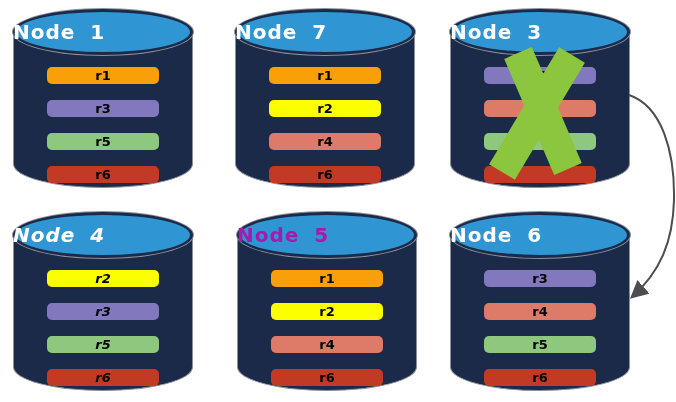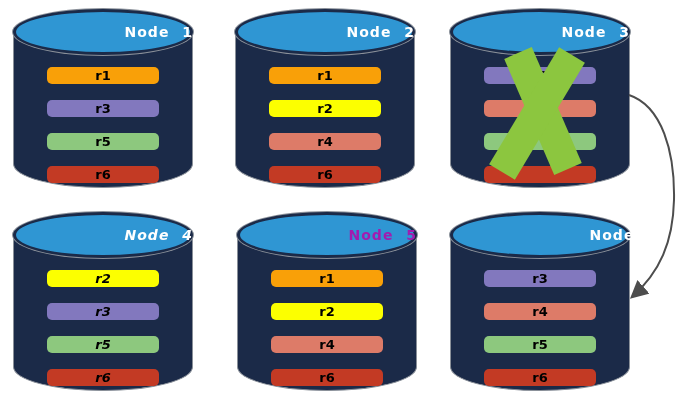--- a/index.html
+++ b/index.html
@@ -13,21 +13,21 @@
     border-radius:0 0 90px 90px / 0 0 24px 24px;
     border:1.5px solid #8a9099;border-top:none;box-sizing:border-box;
   }
   .cyl-top{
     position:absolute;left:0;top:0;width:180px;height:46px;
     border-radius:50%;border:3px solid #1b2a48;box-sizing:border-box;
     box-shadow:0 0 0 1px #8a9099;
   }
   .node-title{
     position:absolute;left:0;top:10px;width:180px;height:26px;line-height:26px;
-    text-align:right;font-size:14px;font-weight:bold;
+    text-align:left;font-size:20px;font-weight:bold;
     letter-spacing:1px;word-spacing:7px;z-index:2;
   }
   .bars{
     position:absolute;left:34px;top:58px;width:112px;
     display:flex;flex-direction:column;gap:16px;z-index:2;
   }
   .bar{
     height:17px;border-radius:5px;display:flex;align-items:center;justify-content:center;
   }
   .bar span{
@@ -56,21 +56,21 @@
             <span style="color: rgb(0, 0, 0);">r5</span>
           </div>
           <div class="bar" style="background: rgb(195, 58, 36);">
             <span style="color: rgb(0, 0, 0);">r6</span>
           </div>
         </div>
     </div>
       <div class="node" style="left: 235px; top: 9px;">
       <div class="cyl-body" style="background: rgb(27, 42, 72);"></div>
       <div class="cyl-top" style="background: rgb(47, 150, 211);"></div>
-      <div class="node-title" style="color: rgb(255, 255, 255);">Node 2</div>
+      <div class="node-title" style="color: rgb(255, 255, 255);">Node 7</div>
       <div class="bars">
           <div class="bar" style="background: rgb(249, 160, 8);">
             <span style="color: rgb(0, 0, 0);">r1</span>
           </div>
           <div class="bar" style="background: rgb(252, 255, 0);">
             <span style="color: rgb(0, 0, 0);">r2</span>
           </div>
           <div class="bar" style="background: rgb(221, 123, 104);">
             <span style="color: rgb(0, 0, 0);">r4</span>
           </div>
@@ -136,21 +136,21 @@
             <span style="color: rgb(0, 0, 0);">r4</span>
           </div>
           <div class="bar" style="background: rgb(195, 58, 36);">
             <span style="color: rgb(0, 0, 0);">r6</span>
           </div>
         </div>
     </div>
       <div class="node" style="left: 450px; top: 212px;">
       <div class="cyl-body" style="background: rgb(27, 42, 72);"></div>
       <div class="cyl-top" style="background: rgb(47, 150, 211);"></div>
-      <div class="node-title" style="color: rgb(255, 255, 255); padding-left: 28px;">Node 6</div>
+      <div class="node-title" style="color: rgb(255, 255, 255);">Node 6</div>
       <div class="bars">
           <div class="bar" style="background: rgb(130, 120, 190);">
             <span style="color: rgb(0, 0, 0);">r3</span>
           </div>
           <div class="bar" style="background: rgb(221, 123, 104);">
             <span style="color: rgb(0, 0, 0);">r4</span>
           </div>
           <div class="bar" style="background: rgb(141, 200, 126);">
             <span style="color: rgb(0, 0, 0);">r5</span>
           </div>

